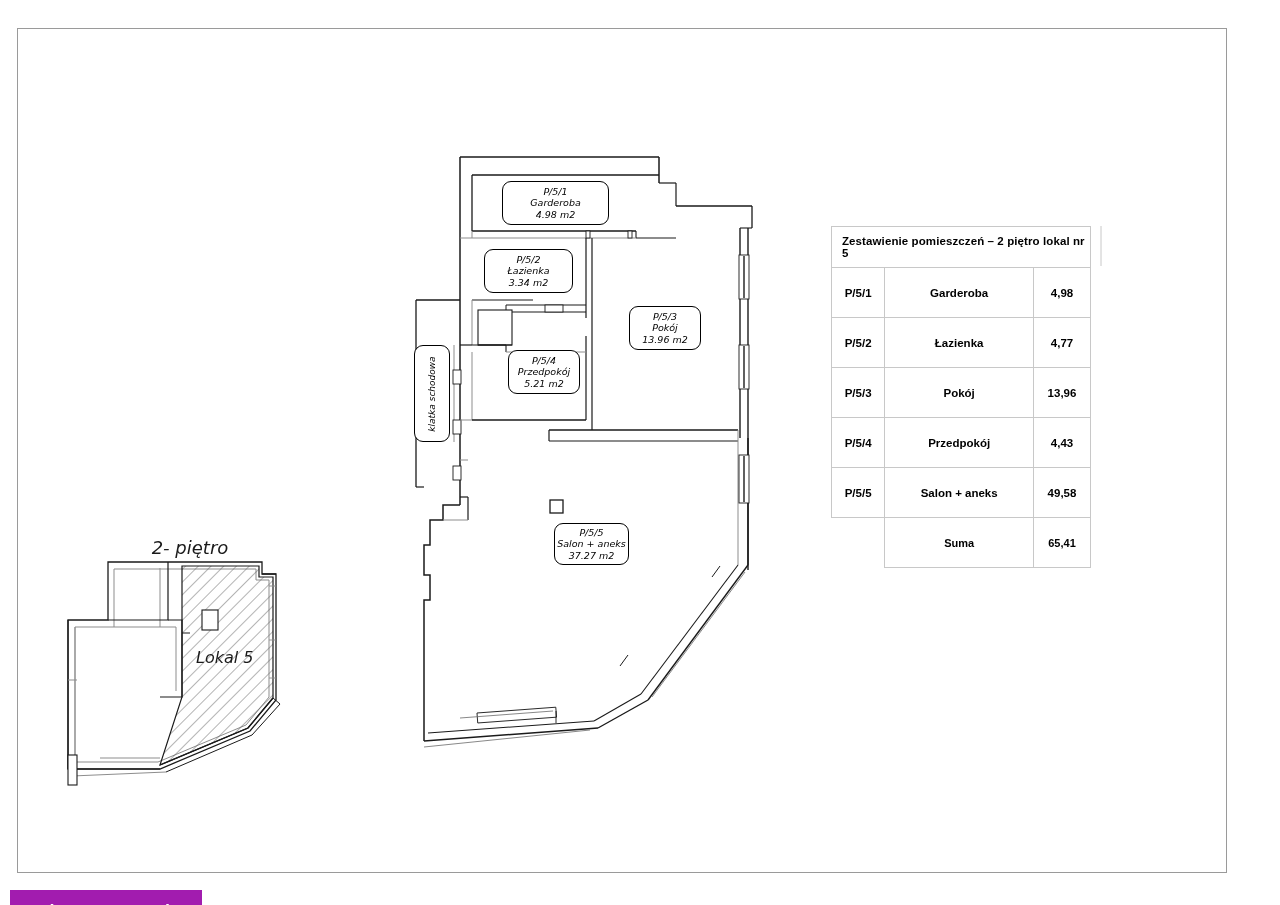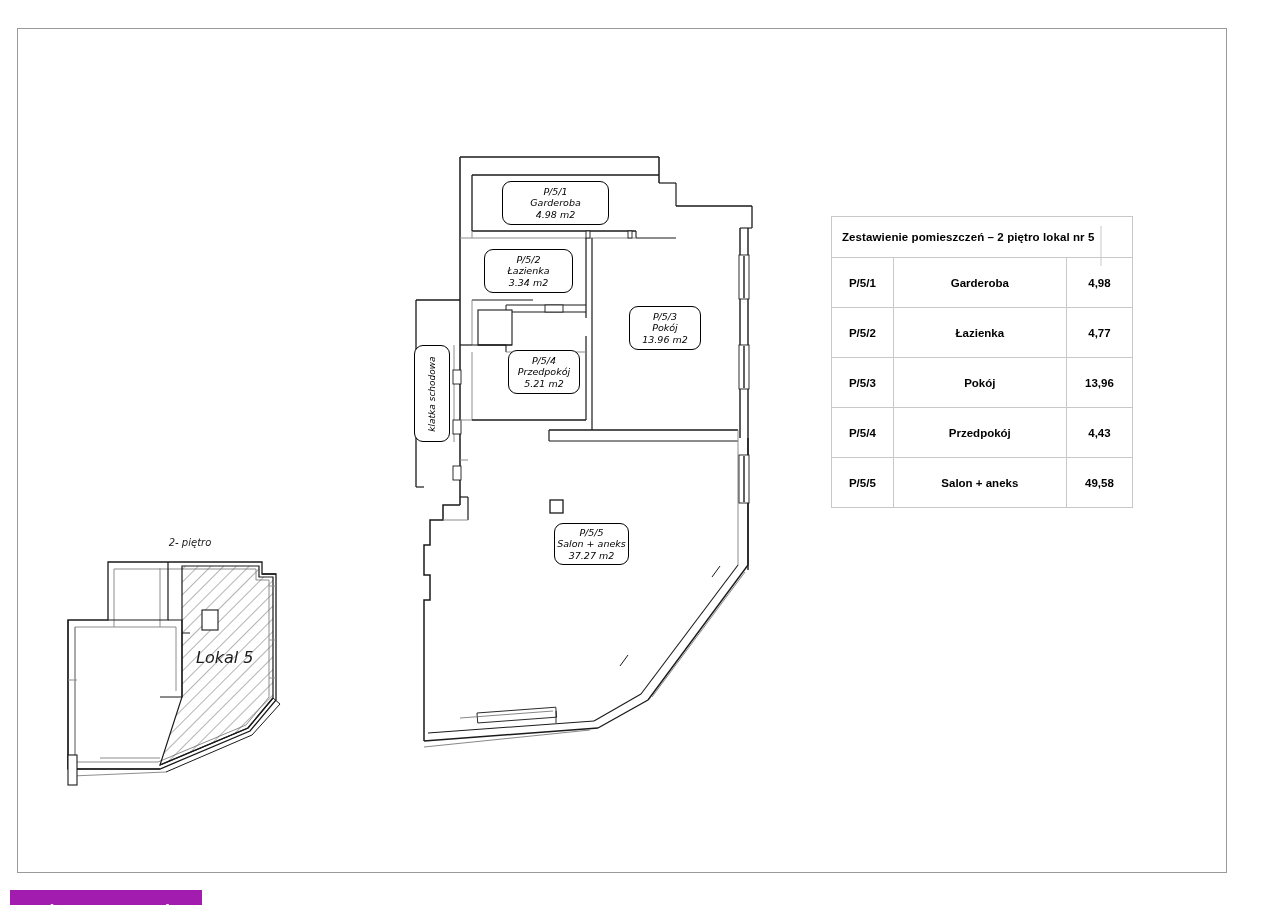--- a/index.html
+++ b/index.html
@@ -89,40 +89,40 @@
 
   
   #keyplan-caption {
     position: absolute;
     left: 120px;
     top: 537px;
     width: 140px;
     text-align: center;
     font-family: "DejaVu Sans", sans-serif;
     font-style: italic;
-    font-size: 10px;
+    font-size: 18px;
     color: #1a1a1a;
   }
   #keyplan-room-label {
     position: absolute;
     left: 196px;
     top: 648px;
     font-family: "DejaVu Sans", sans-serif;
     font-style: italic;
     font-size: 16px;
     color: #1a1a1a;
     white-space: nowrap;
   }
 
   
   #schedule {
     position: absolute;
     left: 831px;
-    top: 216px;
-    width: 302px;
+    top: 226px;
+    width: 260px;
     border-collapse: collapse;
     font-family: "Liberation Sans", sans-serif;
     font-size: 11px;
     color: #000;
   }
   #schedule td, #schedule th {
     border: 1px solid #c8c8c8;
     text-align: center;
     vertical-align: middle;
     padding: 0;
@@ -404,20 +404,25 @@
       <tr class="data-row">
         <td>P/5/4</td>
         <td>Przedpokój</td>
         <td>4,43</td>
       </tr>
       <tr class="data-row">
         <td>P/5/5</td>
         <td>Salon + aneks</td>
         <td>49,58</td>
       </tr>
+      <tr class="sum-row">
+        <td class="empty"></td>
+        <td>Suma</td>
+        <td>65,41</td>
+      </tr>
     </tbody>
   </table>
 
   <div id="watermark">
     <span>Adresowo.pl</span>
   </div>
 
 </div>
 
 </body></html>

